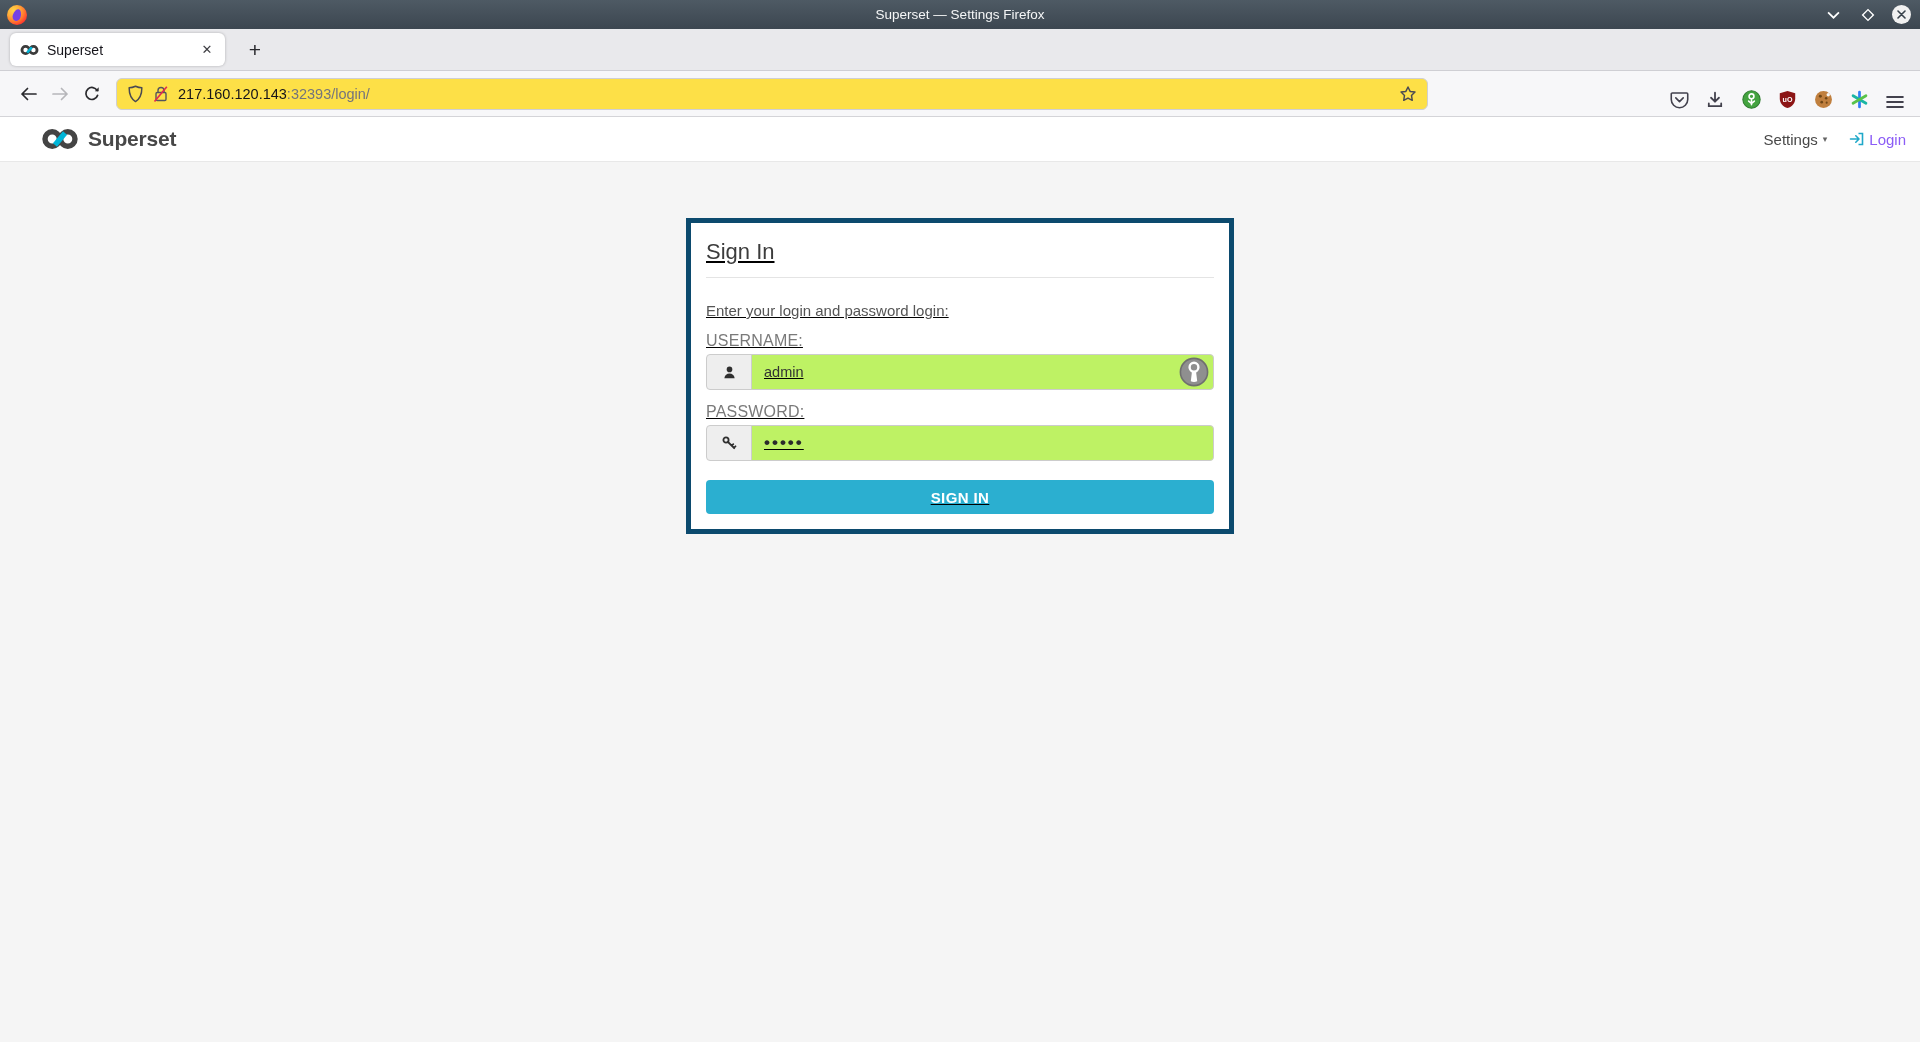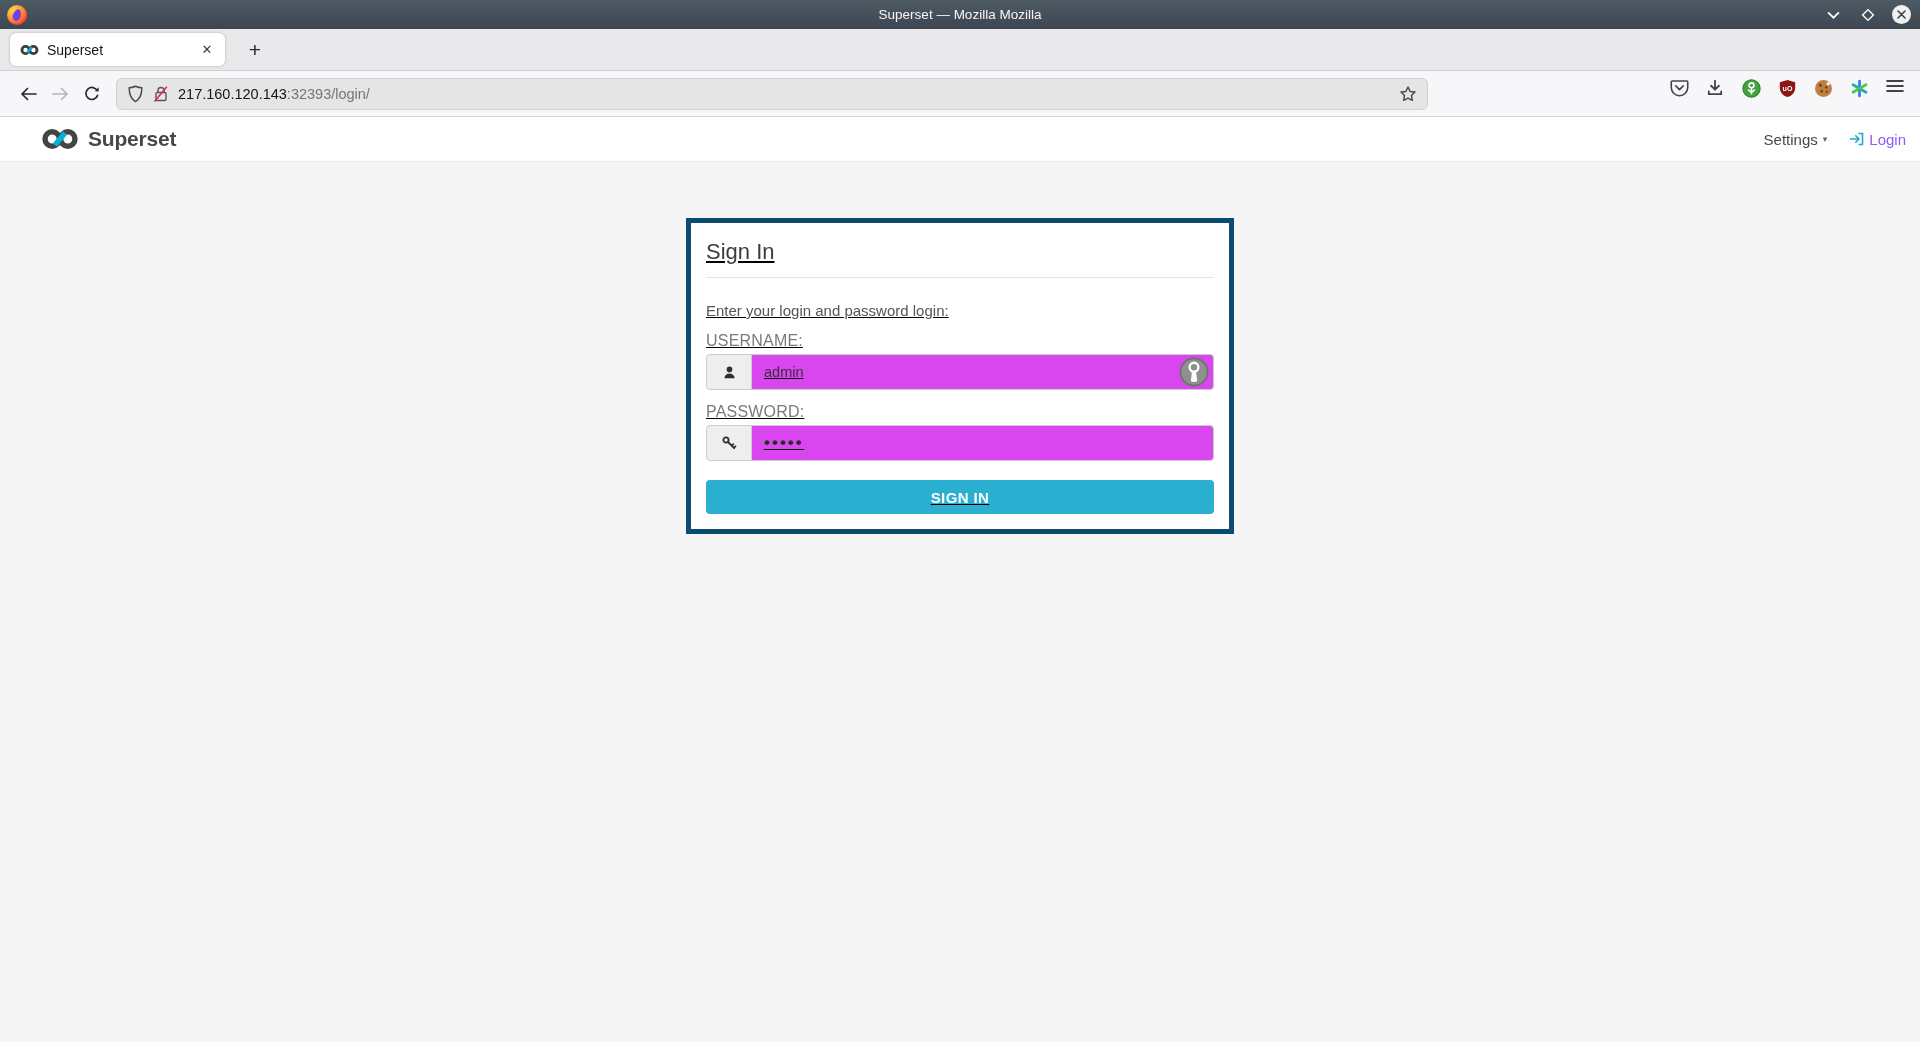--- a/index.html
+++ b/index.html
@@ -30,27 +30,27 @@
   .tab-label { flex:1; font-size:14px; color:#15141a; white-space:nowrap; overflow:hidden; }
   .tab-close { width:20px; height:20px; display:flex; align-items:center; justify-content:center;
     font-size:13px; color:#3f3f44; border-radius:4px; }
   .newtab-btn { margin-left:16px; font-size:21px; color:#2a2a2e; font-weight:300;
     width:28px; height:28px; display:flex; align-items:center; justify-content:center; }
 
   
   .toolbar { height:46px; background:#f7f7f9; border-bottom:1px solid #d4d4d8;
     display:flex; align-items:center; padding:0 8px 0 12px; }
   .nav-btn { width:32px; height:30px; display:flex; align-items:center; justify-content:center; border-radius:4px; }
-  .urlbar { width:1312px; height:32px; margin:0 8px; background:#e5e5e5; border:1px solid #cfcfd4;
+  .urlbar { width:1312px; height:32px; margin:0 8px; background:#fde047; border:1px solid #cfcfd4;
     border-radius:6px; display:flex; align-items:center; padding:0 10px; gap:9px; }
   .url-text { font-size:14.5px; color:#15141a; white-space:nowrap; }
   .url-rest { color:#74747c; }
   .urlbar-spacer { flex:1; }
   .toolbar-right { margin-left:auto; display:flex; align-items:center; gap:6px; padding-right:2px; }
-  .tool-icon { width:30px; height:30px; display:flex; align-items:flex-start; justify-content:center; border-radius:4px; }
+  .tool-icon { width:30px; height:30px; display:flex; align-items:flex-end; justify-content:center; border-radius:4px; }
 
   
   .site-navbar { height:45px; background:#ffffff; border-bottom:1px solid #e8e8e8;
     display:flex; align-items:center; padding:0 10px 0 40px; }
   .brand { display:flex; align-items:center; gap:8px; }
   .brand-text { font-size:21px; font-weight:bold; color:#484848; letter-spacing:-.2px; }
   .navbar-right { margin-left:auto; display:flex; align-items:center; gap:22px; padding-right:4px; }
   .settings-item { display:flex; align-items:center; gap:5px; font-size:15px; color:#484848; }
   .settings-caret { font-size:9px; color:#666; }
   .login-item { display:flex; align-items:center; gap:4px; font-size:15px; color:#8b5cf6; }
@@ -61,34 +61,34 @@
   .panel-heading { padding:16px 15px 0; }
   .panel-title { font-size:22px; color:#3c3c3c; font-weight:400; }
   .panel-heading hr { border:0; border-top:1px solid #e4e4e4; margin:12px 0 0; }
   .panel-body { padding:0 15px 15px; }
   .instruction { margin-top:24px; font-size:15px; color:#555; }
   .field-label { margin-top:13px; margin-bottom:4px; font-size:16px; color:#7a7a7a; letter-spacing:.2px; }
   .input-group { display:flex; height:36px; position:relative; }
   .addon { width:46px; background:#eeeeee; border:1px solid #cccccc; border-radius:4px 0 0 4px;
     display:flex; align-items:center; justify-content:center; flex:none; }
   .form-control { flex:1; min-width:0; margin-left:-1px; border:1px solid #cccccc;
-    border-radius:0 4px 4px 0; padding:0 12px; font-size:14.5px; color:#333; background:#d946ef;
+    border-radius:0 4px 4px 0; padding:0 12px; font-size:14.5px; color:#333; background:#bef264;
     outline:none; font-family:"Liberation Sans", sans-serif; }
   .pwd { font-weight:bold; font-size:17px; letter-spacing:2px; color:#2b2b2b; }
   .autofill-icon { position:absolute; right:5px; top:3px; width:30px; height:30px; }
   .btn-signin { display:block; width:100%; height:34px; margin-top:19px; background:#2bafd0;
     border:none; border-radius:4px; color:#ffffff; font-size:15px; font-weight:bold;
     letter-spacing:.4px; font-family:"Liberation Sans", sans-serif; }
 </style>
 </head>
 <body>
 
 <div class="titlebar">
   <div class="ff-logo"></div>
-  <div class="win-title">Superset — Mozilla Mozilla</div>
+  <div class="win-title">Superset — Settings Firefox</div>
   <div class="win-controls">
     <div class="win-btn">
       <svg width="13" height="8" viewBox="0 0 12 7">
           <path d="M1 1l5 5 5-5" fill="none" stroke="#fff" stroke-width="1.6"></path>
         </svg>
     </div>
     <div class="win-btn">
       <svg width="14" height="14" viewBox="0 0 14 14">
           <rect x="3.2" y="3.2" width="7.6" height="7.6" transform="rotate(45 7 7)" fill="none" stroke="#fff" stroke-width="1.4"></rect>
         </svg>

